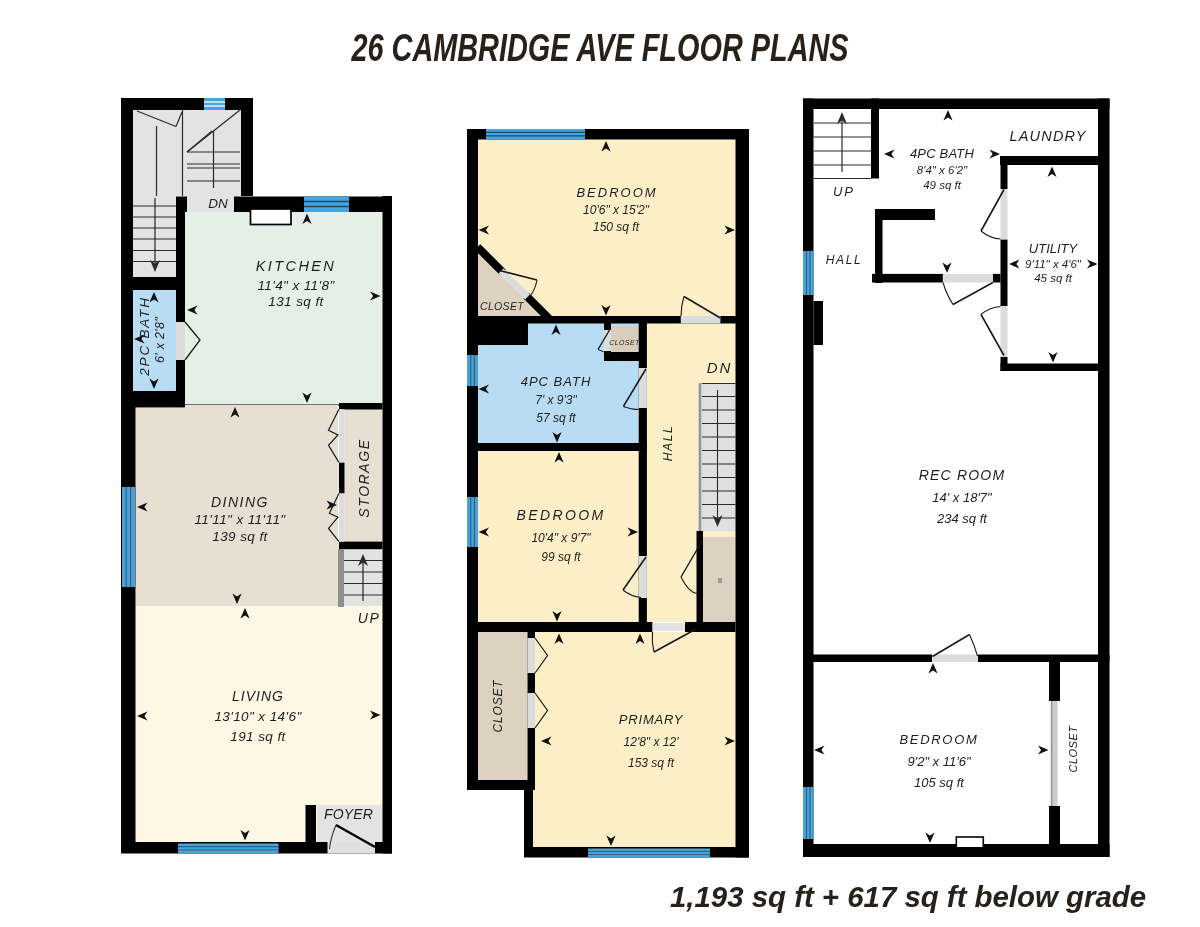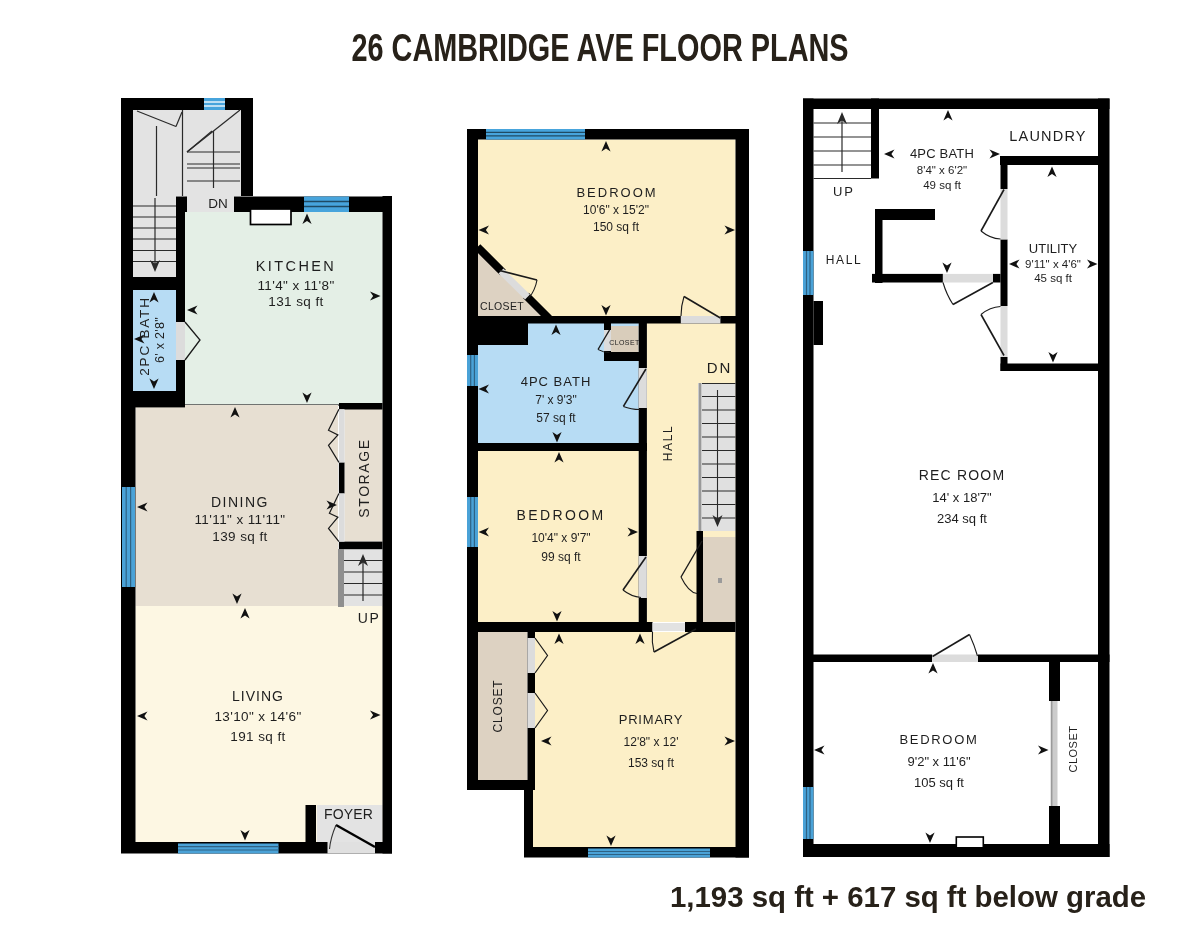--- a/index.html
+++ b/index.html
@@ -1,16 +1,16 @@
 <!DOCTYPE html>
 <html><head>
 <meta charset="utf-8">
 <style>
   html,body{margin:0;padding:0;background:#fff;}
-  .page{width:1200px;height:927px;position:relative;overflow:hidden;background:#fff;}
+  .page{width:1200px;height:927px;position:relative;overflow:hidden;background:#fff;font-style:italic;}
   text{font-family:"Liberation Sans",sans-serif;fill:#1e1e1e;}
   .ttl{font-weight:bold;fill:#272119;}
 </style>
 </head>
 <body>
 <div class="page">
 <svg width="1200" height="927" viewBox="0 0 1200 927">
 <defs>
   <path id="arr" d="M0,0 L-4.6,10.5 L0,7.4 L4.6,10.5 Z" fill="#111"></path>
 </defs>

